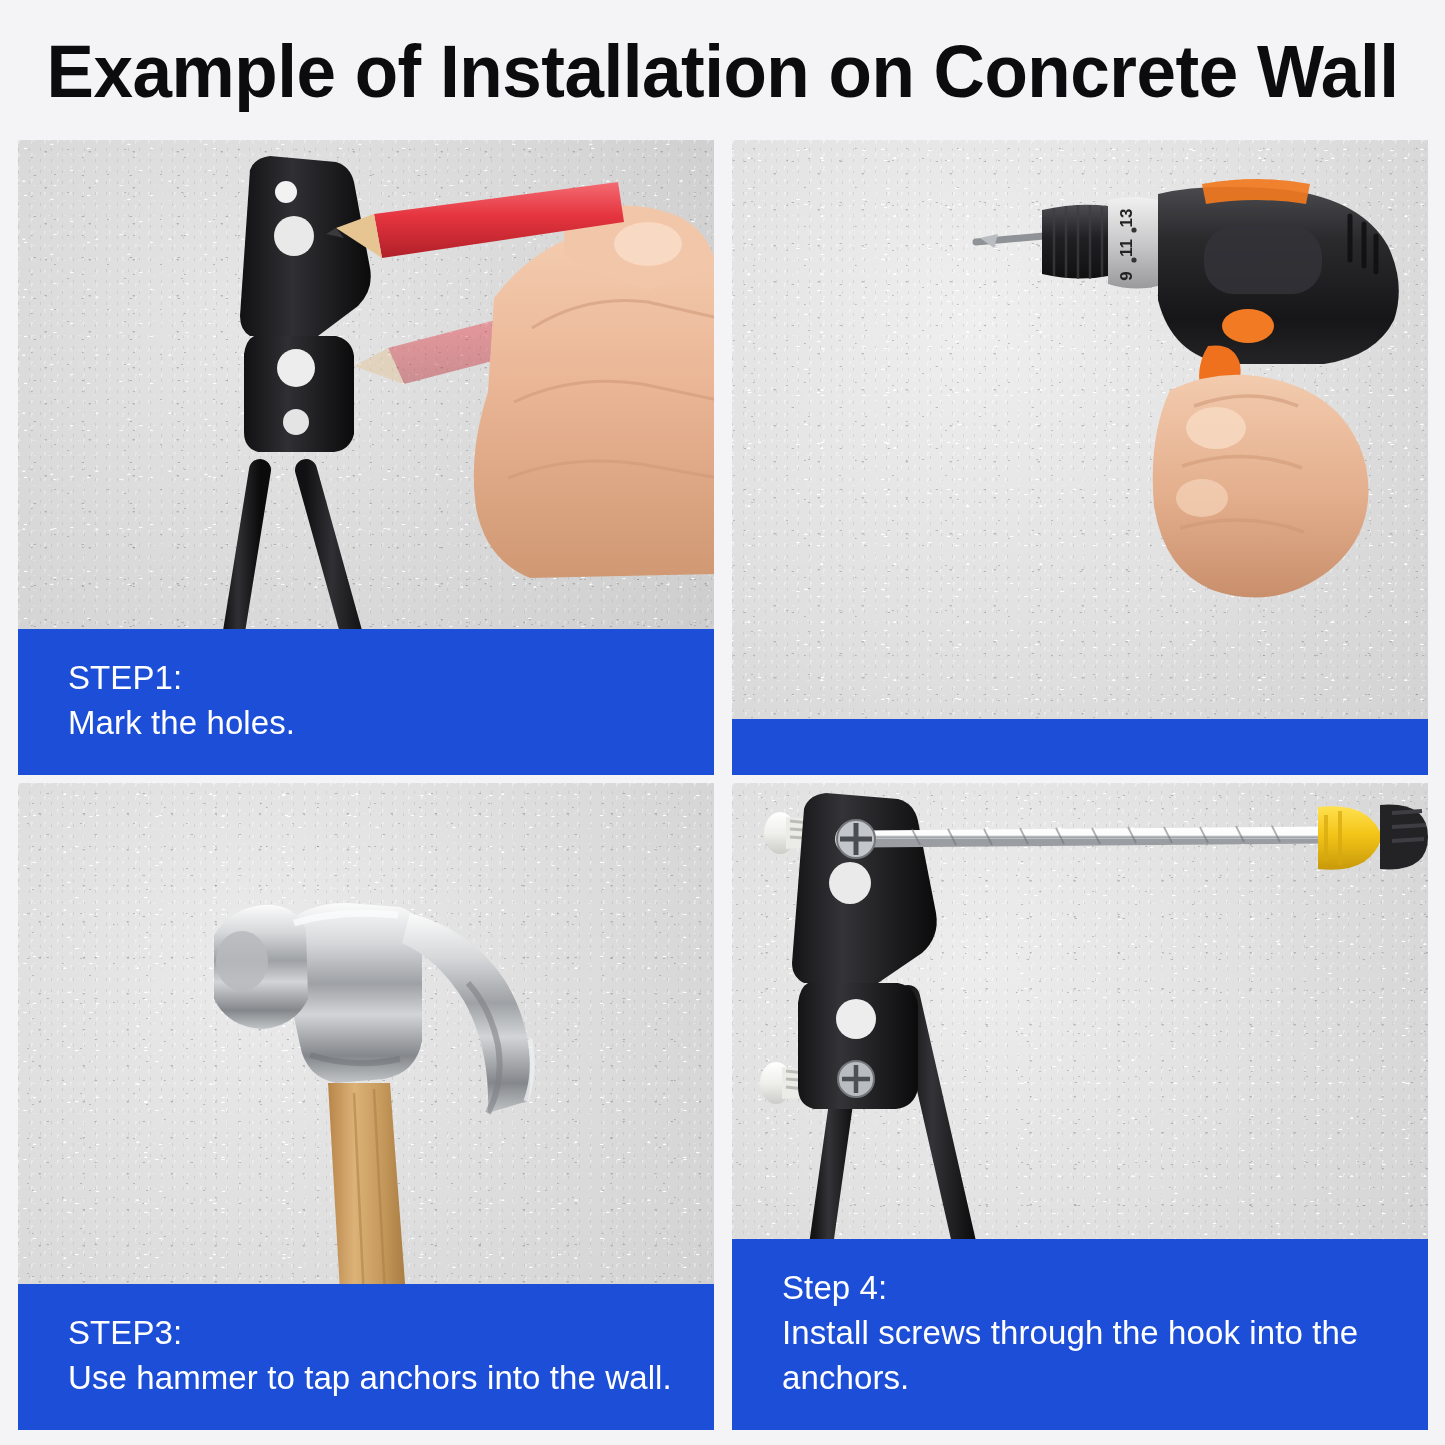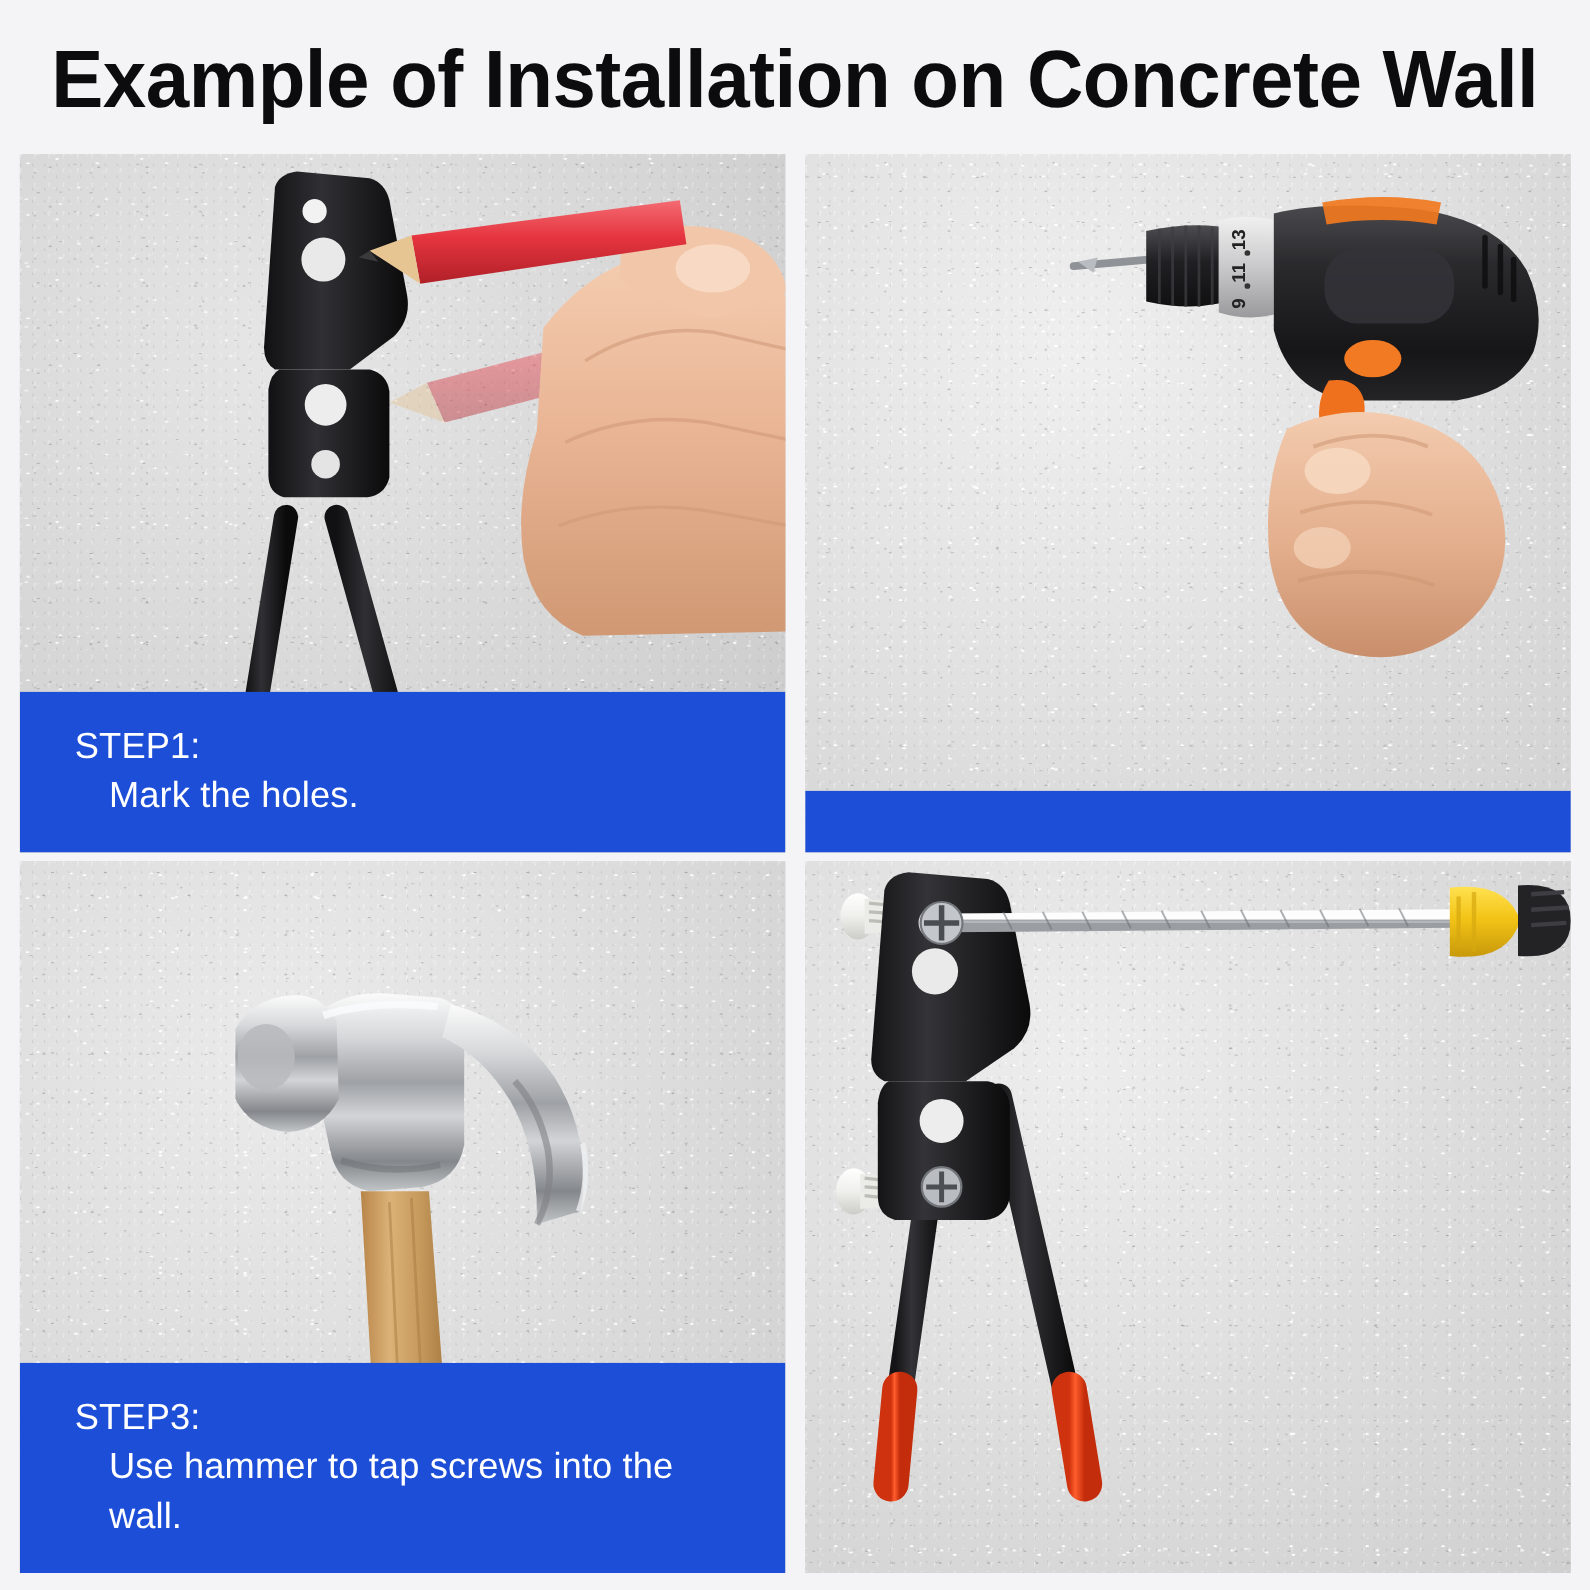--- a/index.html
+++ b/index.html
@@ -94,21 +94,21 @@
     background: #1d4ed8;
     color: #ffffff;
     padding: 26px 34px 30px 50px;
     box-sizing: border-box;
     font-size: 33px;
     line-height: 45px;
     font-weight: 400;
     letter-spacing: .1px;
   }
   .caption .step-label { display: block; }
-  .caption .step-text  { display: block; margin-left: 31px; }
+  .caption .step-text  { display: block; }
 
   
   .hook1 { position: absolute; left: 0; top: 0; width: 696px; height: 520px; }
   .pencil-wrap { position: absolute; left: 300px; top: 38px; width: 400px; height: 420px; }
 
   
   .drill { position: absolute; right: 0; top: 10px; width: 470px; height: 480px; }
 
   svg { display: block; overflow: visible; }
 </style>
@@ -331,21 +331,21 @@
           <path d="M470,330 Q486,300 480,262 Q472,224 450,200" fill="none" stroke="#7e8185" stroke-width="6" opacity=".6"></path>
           <path d="M508,318 Q518,290 512,256" fill="none" stroke="#eceef0" stroke-width="5" opacity=".8"></path>
 
           <path d="M276,140 Q320,126 380,132" stroke="#fbfcfd" stroke-width="7" fill="none" opacity=".75"></path>
           <path d="M292,272 Q336,286 382,276" stroke="#6e7175" stroke-width="6" fill="none" opacity=".5"></path>
         </g>
       </svg>
 
       <div class="caption">
         <span class="step-label">STEP3:</span>
-        <span class="step-text">Use hammer to tap screws into the wall.</span>
+        <span class="step-text">Use hammer to tap anchors into the wall.</span>
       </div>
     </div>
 
     <div class="panel">
       <div class="wall p4"></div>
 
       <svg style="position:absolute;left:0;top:0;width:696px;height:647px" viewBox="0 0 696 647">
         <defs>
           <linearGradient id="blk4" x1="0" y1="0" x2="1" y2="0">
             <stop offset="0" stop-color="#141416"></stop>
@@ -429,16 +429,20 @@
         </g>
 
         <g>
           <path d="M586,24 Q638,18 650,54 Q638,92 586,86 Z" fill="url(#yelG)"></path>
           <path d="M594,32 L594,78 M608,28 L608,82" stroke="#d7a910" stroke-width="4" opacity=".7"></path>
           <path d="M648,22 Q696,18 696,54 Q696,90 648,86 Z" fill="#232326"></path>
           <path d="M660,30 L690,28 M660,44 L694,42 M660,58 L692,56" stroke="#3e3e42" stroke-width="4"></path>
         </g>
       </svg>
 
+      <div class="caption">
+        <span class="step-label">Step 4:</span>
+        <span class="step-text">Install screws through the hook into the anchors.</span>
+      </div>
     </div>
 
   </div>
 </div>
 
 </body></html>

